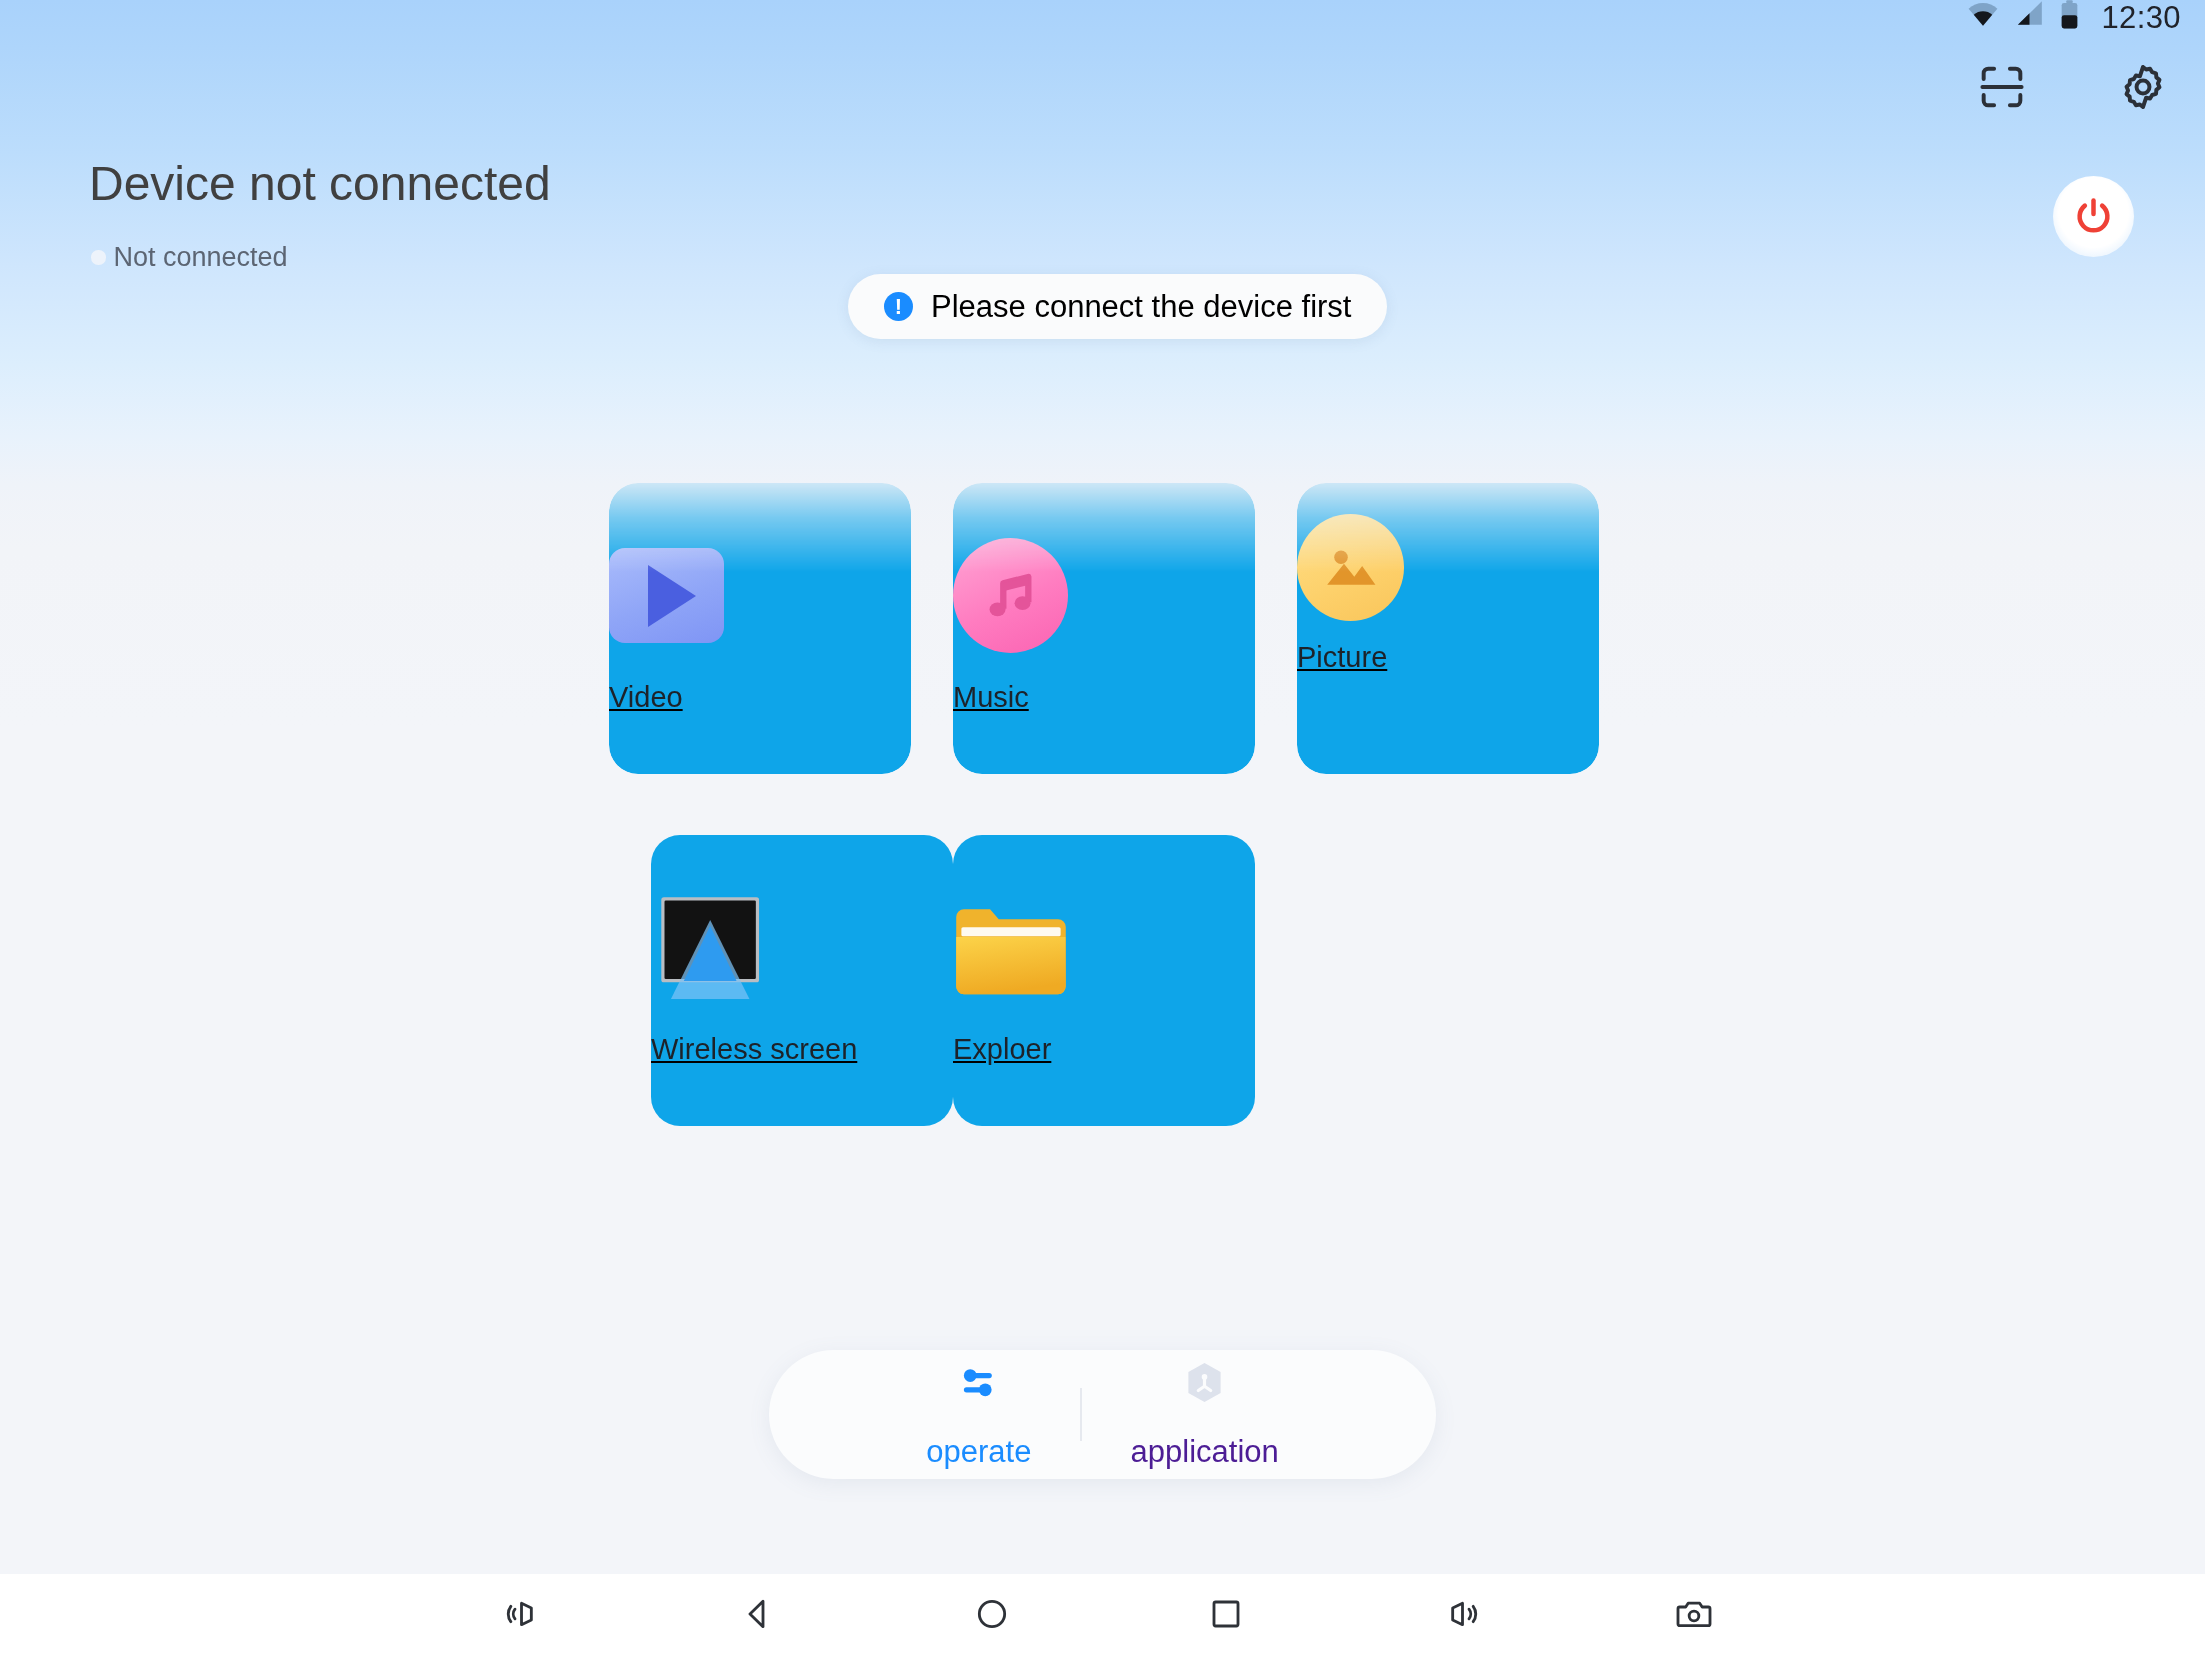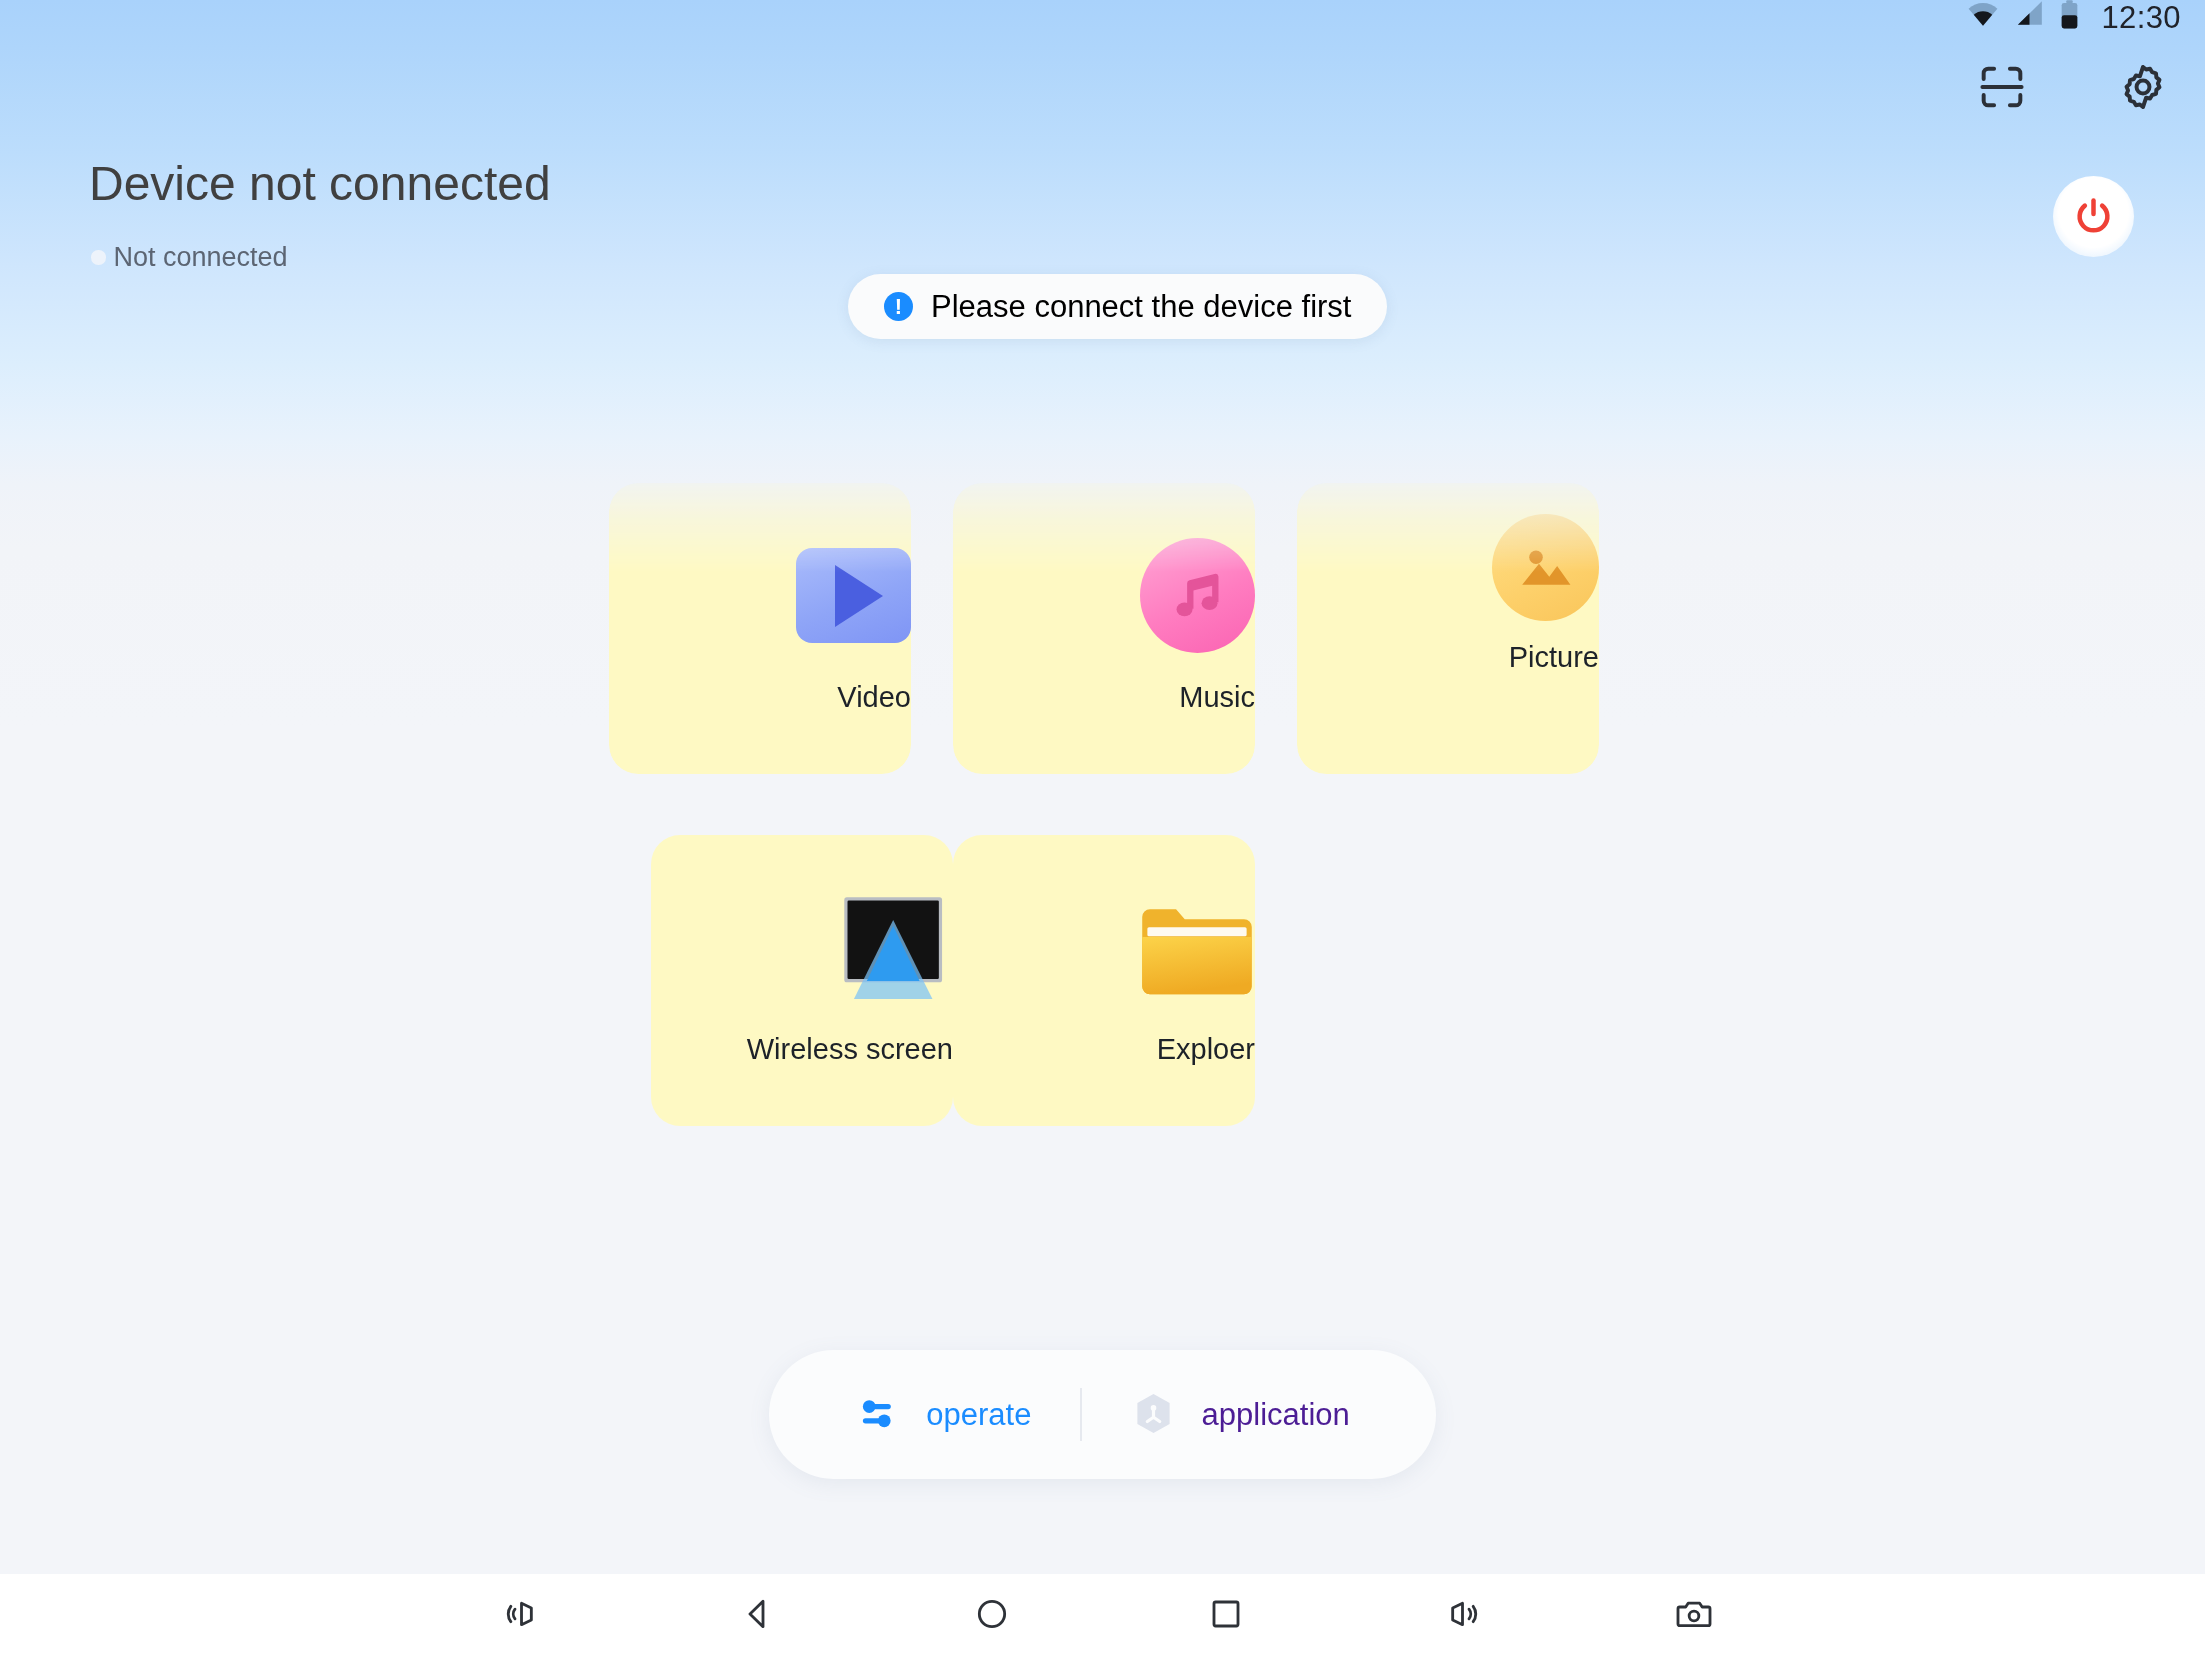--- a/index.html
+++ b/index.html
@@ -87,25 +87,26 @@
   }
   .toast-text{font-size:31px;color:#000000;white-space:nowrap;}
 
   
   .grid{
     position:absolute;left:609px;top:483px;width:1009px;
   }
   .grid-row{display:flex;}
   .tile{
     width:302px;height:291px;
-    background:#fef9c3;
+    background:#0ea5e9;
     border-radius:29px;
-    display:flex;flex-direction:column;align-items:flex-end;
+    display:flex;flex-direction:column;align-items:flex-start;
     cursor:pointer;
     position:relative;
+    text-decoration:underline;
   }
   .tile.fade-top{
     -webkit-mask-image:linear-gradient(to bottom,rgba(0,0,0,.15) 0px,rgba(0,0,0,.55) 36px,#000 89px,#000 100%);
     mask-image:linear-gradient(to bottom,rgba(0,0,0,.15) 0px,rgba(0,0,0,.55) 36px,#000 89px,#000 100%);
   }
   .tile-ico{height:161px;display:flex;align-items:center;justify-content:center;margin-top:32px;}
   .tile-label{font-size:29px;color:#1d2229;margin-top:4.8px;}
 
   .row2{margin-top:61px;}
 
@@ -138,20 +139,21 @@
   .tabpill{
     position:absolute;left:769px;top:1350px;
     width:667px;height:129px;
     background:#fbfcfd;border-radius:65px;
     display:flex;align-items:center;justify-content:center;
     box-shadow:0 4.8px 21px rgba(110,130,160,.10);
   }
   .tab{
     display:flex;align-items:center;gap:26px;cursor:pointer;
     padding:0 21px;
+    flex-direction:column;
   }
   .tab-label{font-size:31px;}
   .tab-active .tab-label{color:#1a8cff;}
   .tab-inactive .tab-label{color:#4c1d95;}
   .tab-sep{width:2.4px;height:53px;background:#e6e9ef;margin:0 27.4px;}
 
   
   .navbar{
     position:absolute;left:0;top:1574px;width:2205px;height:79px;
     display:flex;align-items:center;

